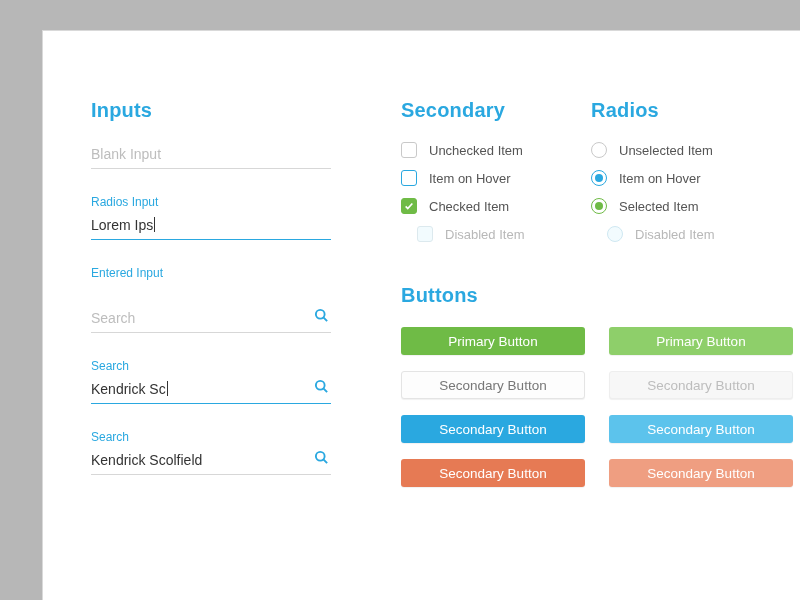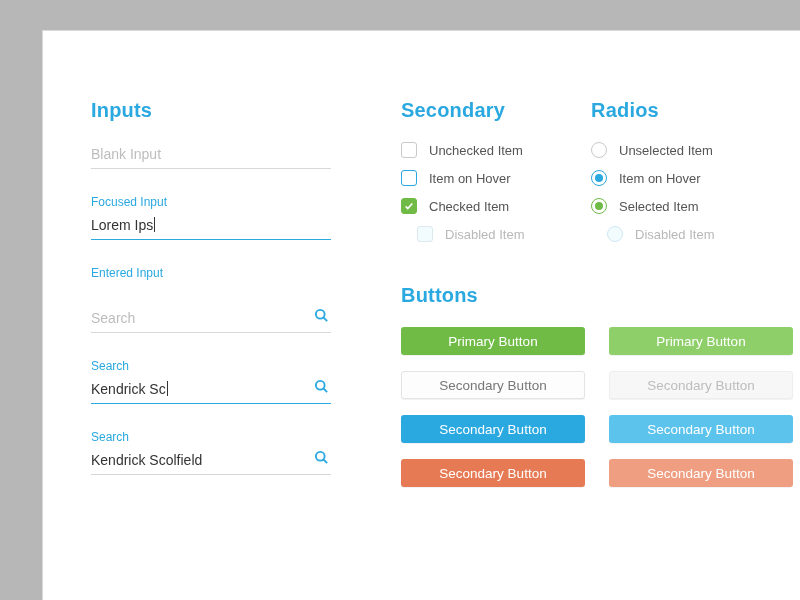--- a/index.html
+++ b/index.html
@@ -150,21 +150,21 @@
   <div class="cols">
 
     <div class="col-inputs">
       <div class="section-title">Inputs</div>
 
       <div class="input-group">
         <input class="text-input" type="text" placeholder="Blank Input" style="">
       </div>
 
       <div class="input-group">
-        <span class="input-label">Focused Input</span>
+        <span class="input-label">Radios Input</span>
         <div class="faux-input">
           <span>Lorem Ips</span><span class="caret"></span>
         </div>
       </div>
 
       <div class="input-group">
         <span class="input-label">Entered Input</span>
       </div>
 
       <div class="input-group">

